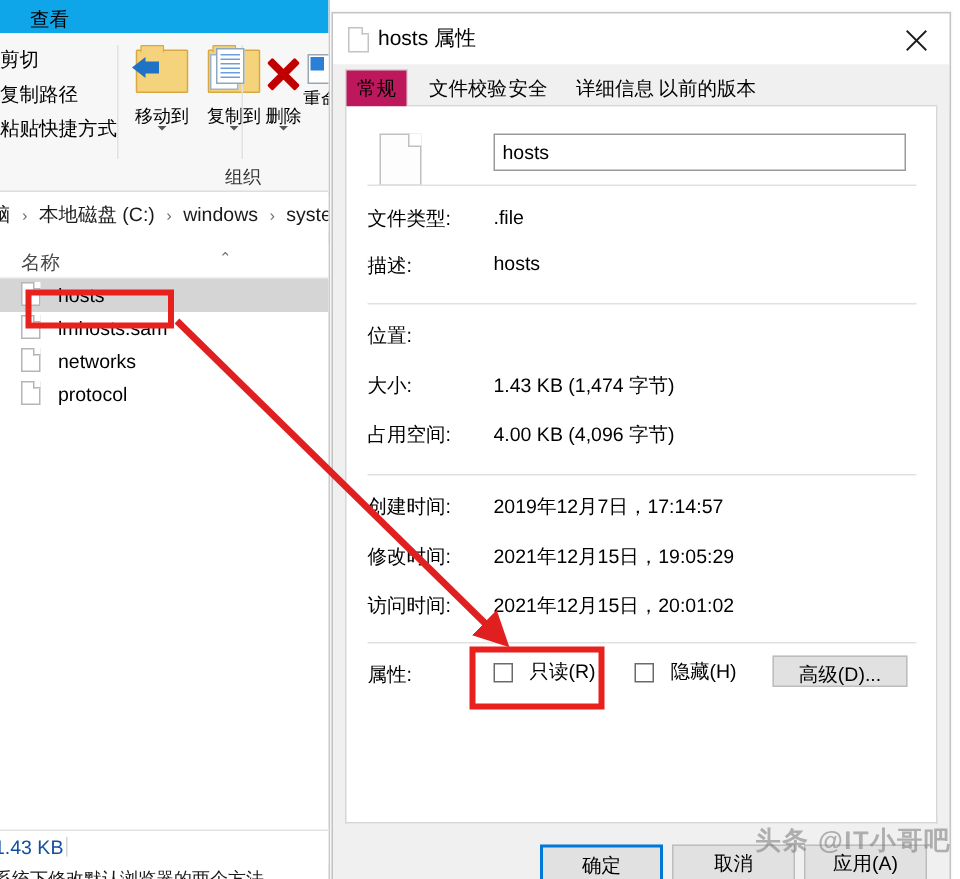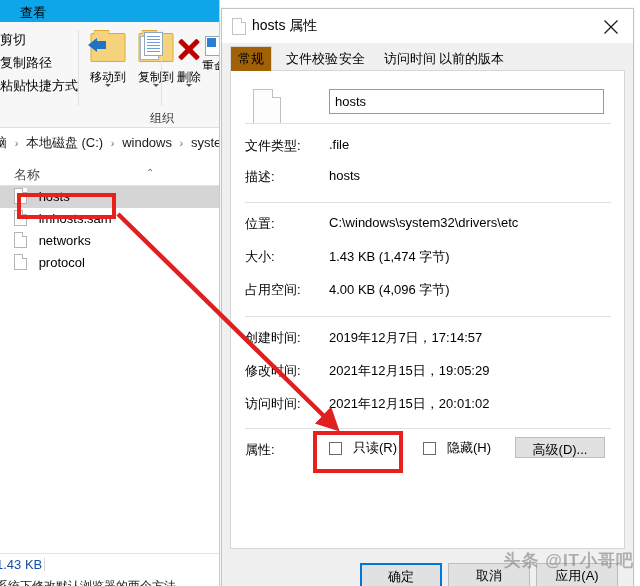--- a/index.html
+++ b/index.html
@@ -376,21 +376,21 @@
     position: absolute;
     top: 4px;
     height: 24px;
     line-height: 23px;
     padding: 0 7px;
     font-size: 13px;
     color: #000;
     white-space: nowrap;
   }
   .tab.active {
-    background: #a16207;
+    background: #be185d;
     border: 1px solid #d6d6d6;
     border-bottom: 1px solid #ffffff;
     box-sizing: border-box;
     top: 3px;
     height: 26px;
     line-height: 24px;
   }
 
   .dlg-body {
     position: absolute;
@@ -668,21 +668,21 @@
         <line x1="13.5" y1="0.5" x2="0.5" y2="13.5" stroke="#1a1a1a" stroke-width="1.2"></line>
       </svg>
     </span>
   </div>
 
   <div class="tabstrip">
     <div class="underline"></div>
     <div class="tab active" style="left:8px;">常规</div>
     <div class="tab" style="left:57px;">文件校验</div>
     <div class="tab" style="left:110px;">安全</div>
-    <div class="tab" style="left:155px;">访问时间</div>
+    <div class="tab" style="left:155px;">详细信息</div>
     <div class="tab" style="left:210px;">以前的版本</div>
   </div>
 
   <div class="dlg-body">
 
     <div class="row-file">
       <span class="big-doc-icon"></span>
       <input class="name-input" type="text" value="hosts" style="">
     </div>
 
@@ -694,21 +694,20 @@
     </div>
     <div class="kvrow" style="top:97px;">
       <span class="k">描述:</span>
       <span class="v">hosts</span>
     </div>
 
     <div class="hr" style="top:131px;"></div>
 
     <div class="kvrow" style="top:144px;">
       <span class="k">位置:</span>
-      <span class="v">C:\windows\system32\drivers\etc</span>
     </div>
     <div class="kvrow" style="top:177px;">
       <span class="k">大小:</span>
       <span class="v">1.43 KB (1,474 字节)</span>
     </div>
     <div class="kvrow" style="top:210px;">
       <span class="k">占用空间:</span>
       <span class="v">4.00 KB (4,096 字节)</span>
     </div>
 

